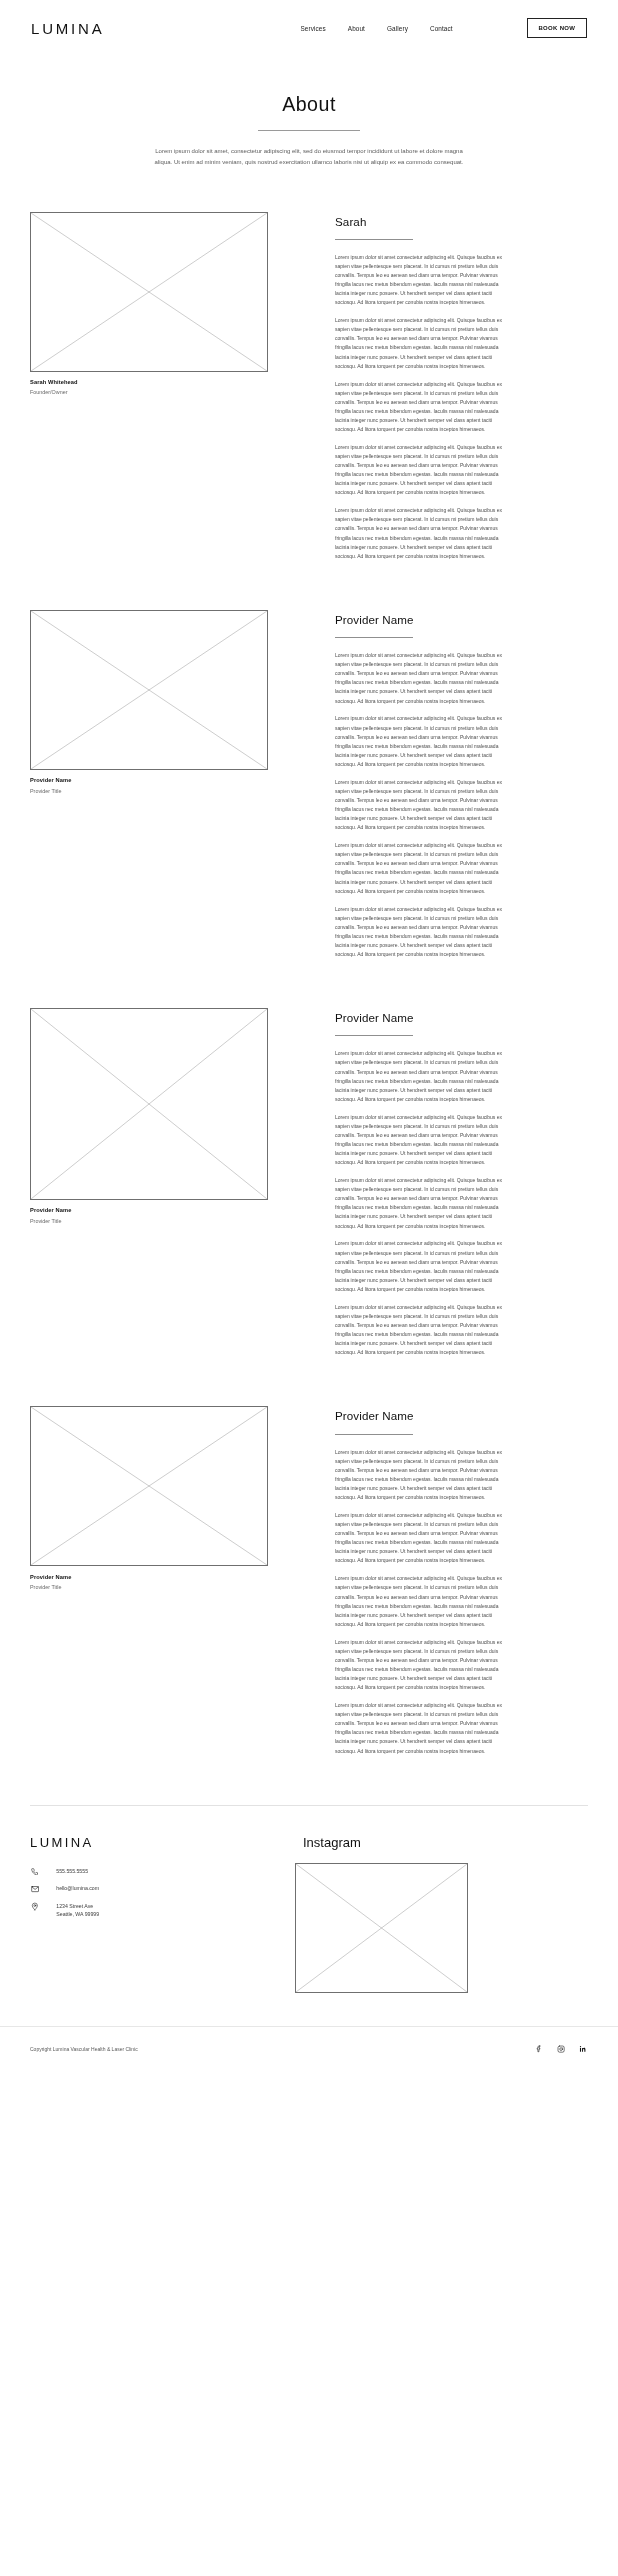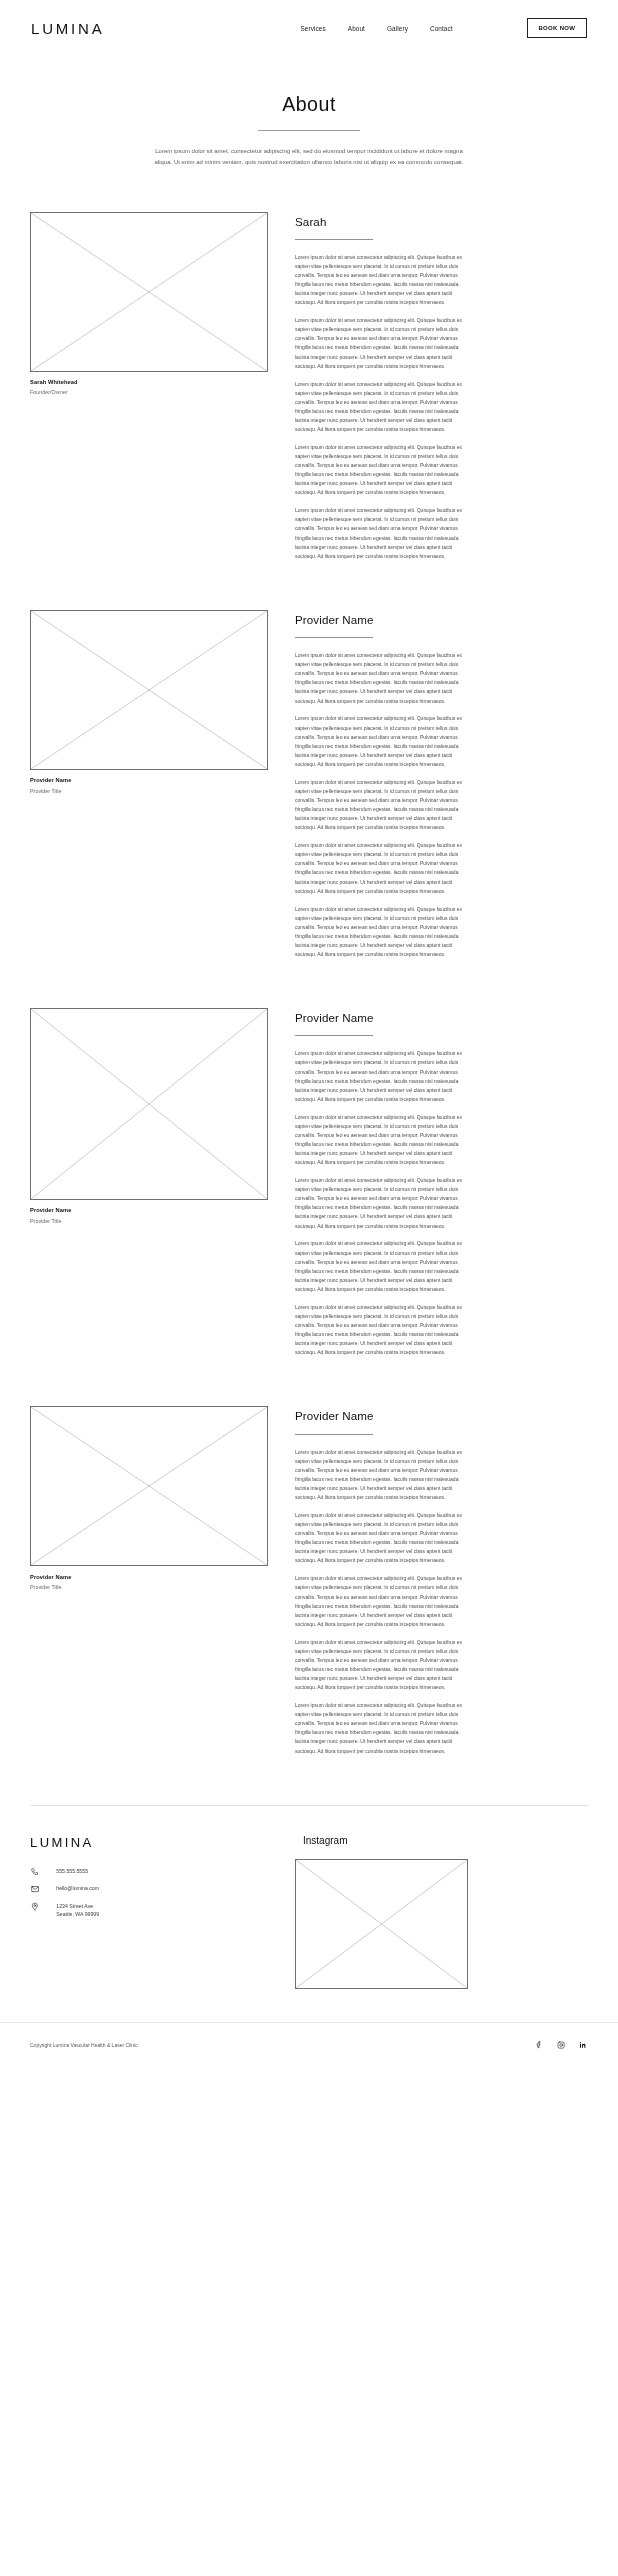--- a/index.html
+++ b/index.html
@@ -80,20 +80,21 @@
     text-align: center;
   }
 
   
   .sections { padding-top: 43px; }
   .team-section {
     display: flex;
     padding: 0 31px 0 30px;
     align-items: flex-start;
     margin-bottom: 49px;
+    gap: 40px;
   }
   .media-col { width: 238px; flex: 0 0 238px; }
 
   .ph {
     border: 0.5px solid #6f6f6f;
     background: #fff;
     position: relative;
     width: 100%;
   }
   .ph svg { display: block; width: 100%; height: 100%; }
@@ -175,21 +176,21 @@
     padding-top: 0.5px;
   }
   .contact-icon svg { display: block; }
   .contact-text {
     font-size: 5.2px;
     color: #3c3c3c;
     line-height: 1.62;
   }
   .footer-right { flex: 1; padding-left: 27px; }
   .insta-title {
-    font-size: 10px;
+    font-size: 13px;
     font-weight: 400;
     color: #111;
     margin-bottom: 13px;
     padding-left: 8px;
   }
   .insta-ph { height: 130px; width: 173px; }
 
   .footer-bottom {
     display: flex;
     align-items: center;

